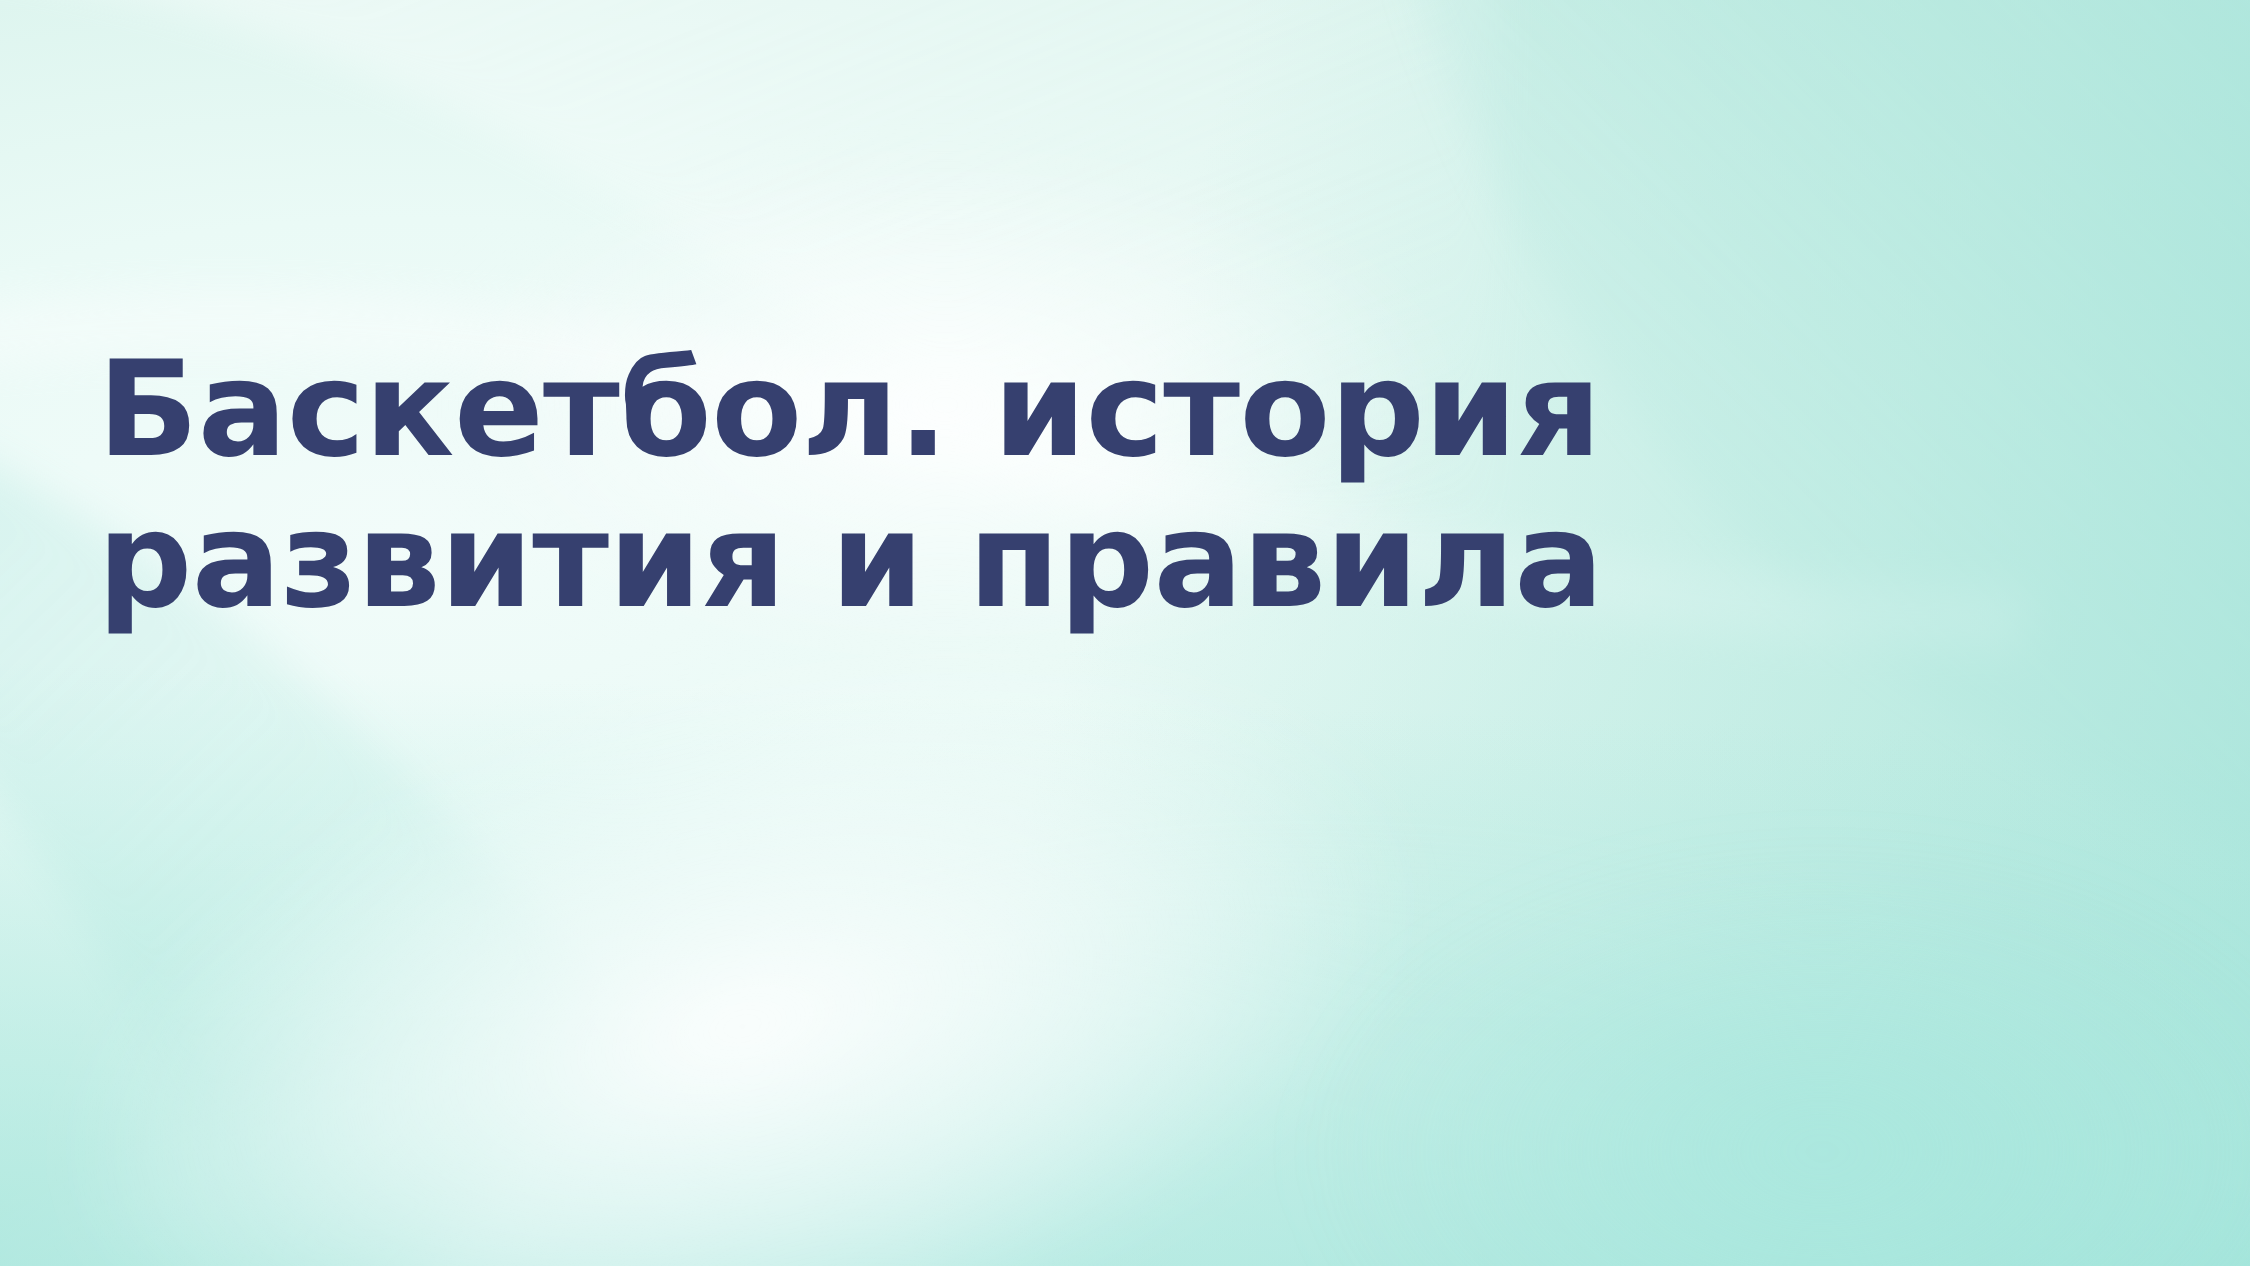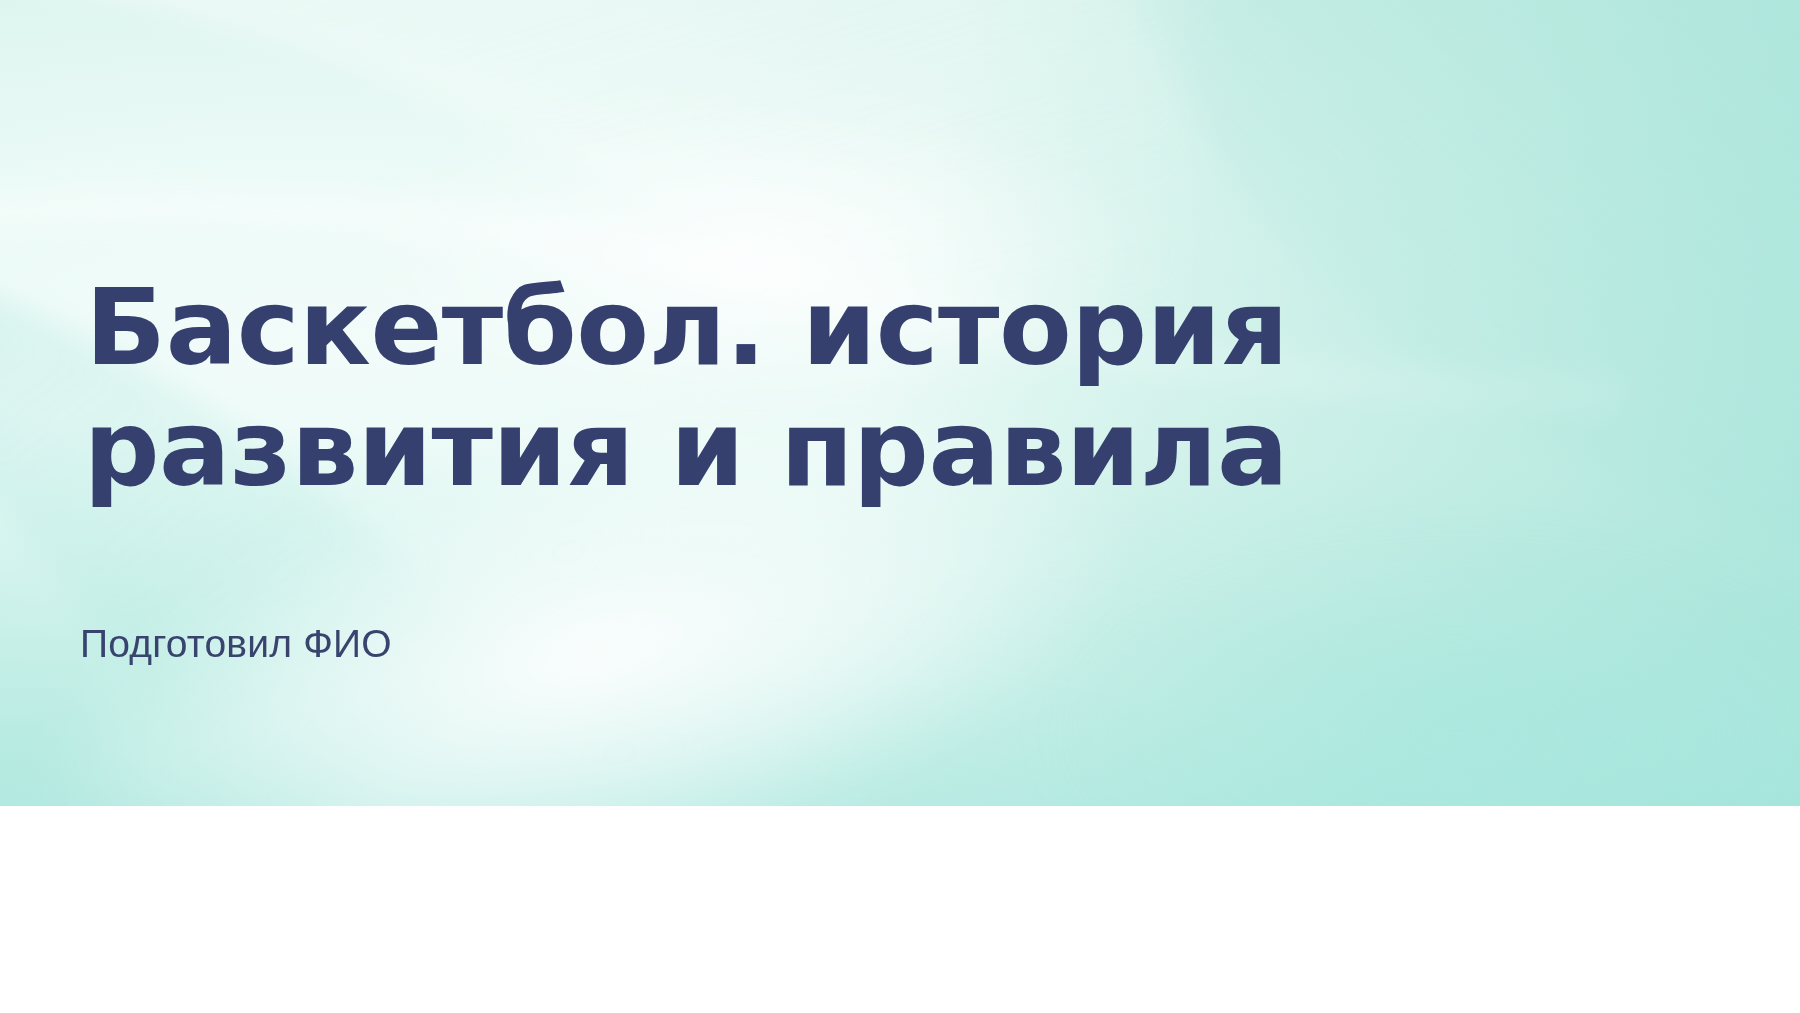--- a/index.html
+++ b/index.html
@@ -8,24 +8,23 @@
     padding: 0;
     background: #ffffff;
   }
   body {
     font-family: "Liberation Sans", "DejaVu Sans", sans-serif;
   }
 
   .slide {
     position: relative;
     width: 1800px;
-    height: 806px;
+    height: 1013px;
     overflow: hidden;
     background: #22c55e;
-    text-align: right;
   }
 
   
   .bg-base {
     position: absolute;
     inset: 0;
     background:
       radial-gradient(120% 95% at 18% 42%, #f2fcfa 0%, #eafaf6 26%, #d9f3ec 55%, #c9ece3 78%, #c2e9e1 100%);
   }
   .bg-tint-right {
@@ -163,16 +162,15 @@
   <div class="bg-tint-right"></div>
   <div class="bg-tint-bottom"></div>
   <div class="bg-glow-b"></div>
   <div class="bg-glow-a"></div>
   <div class="bg-glow-c"></div>
 
   <div class="content">
     <h1 class="title">Баскетбол. история
 развития и правила</h1>
 
-    <p class="subtitle">Подготовил ФИО</p>
   </div>
 
 </div>
 
 </body></html>

